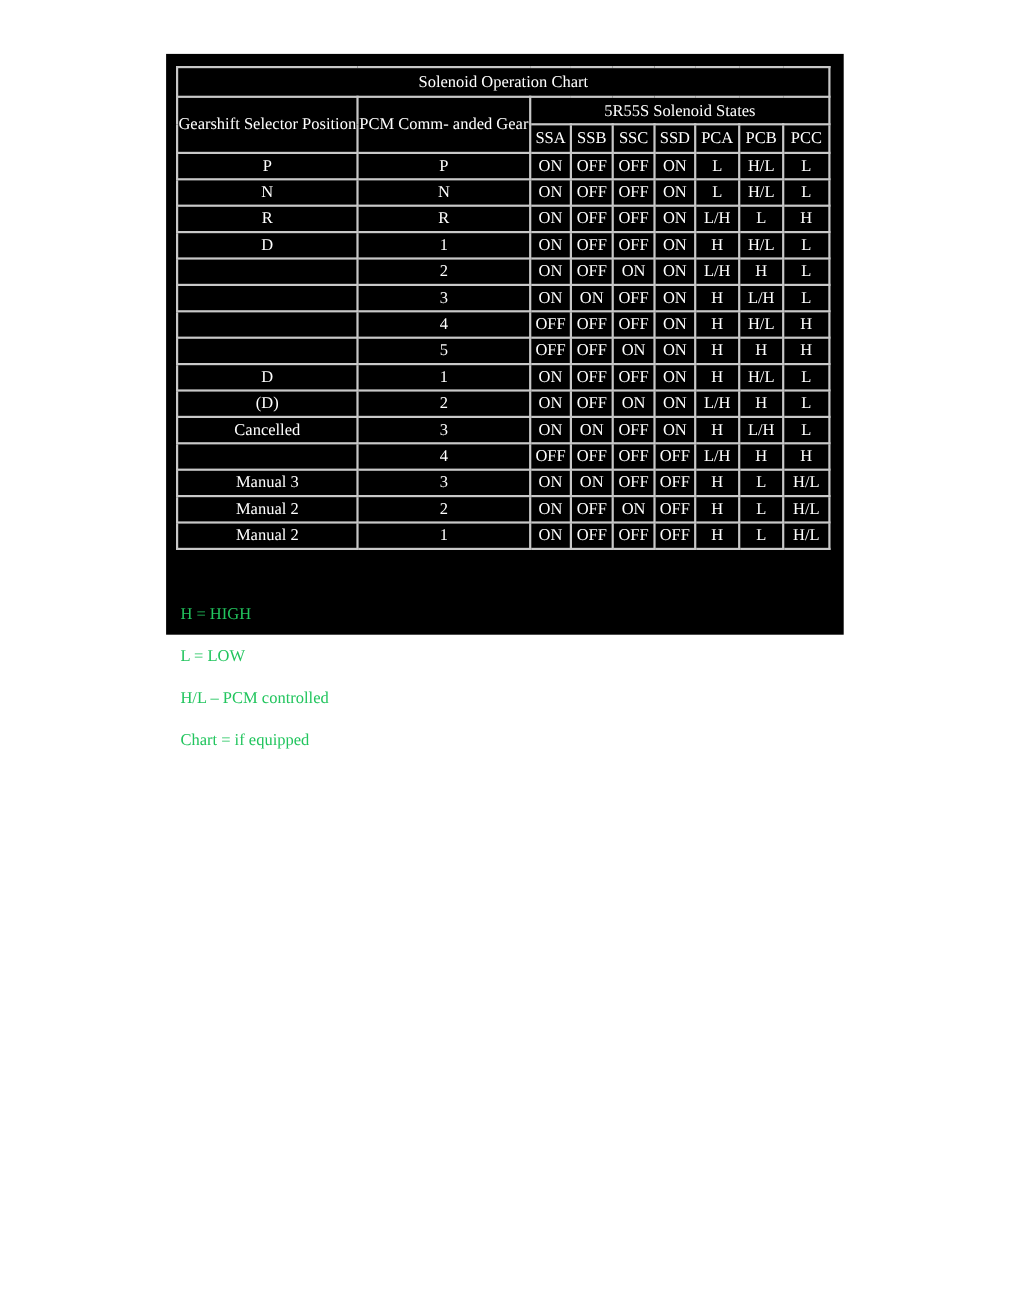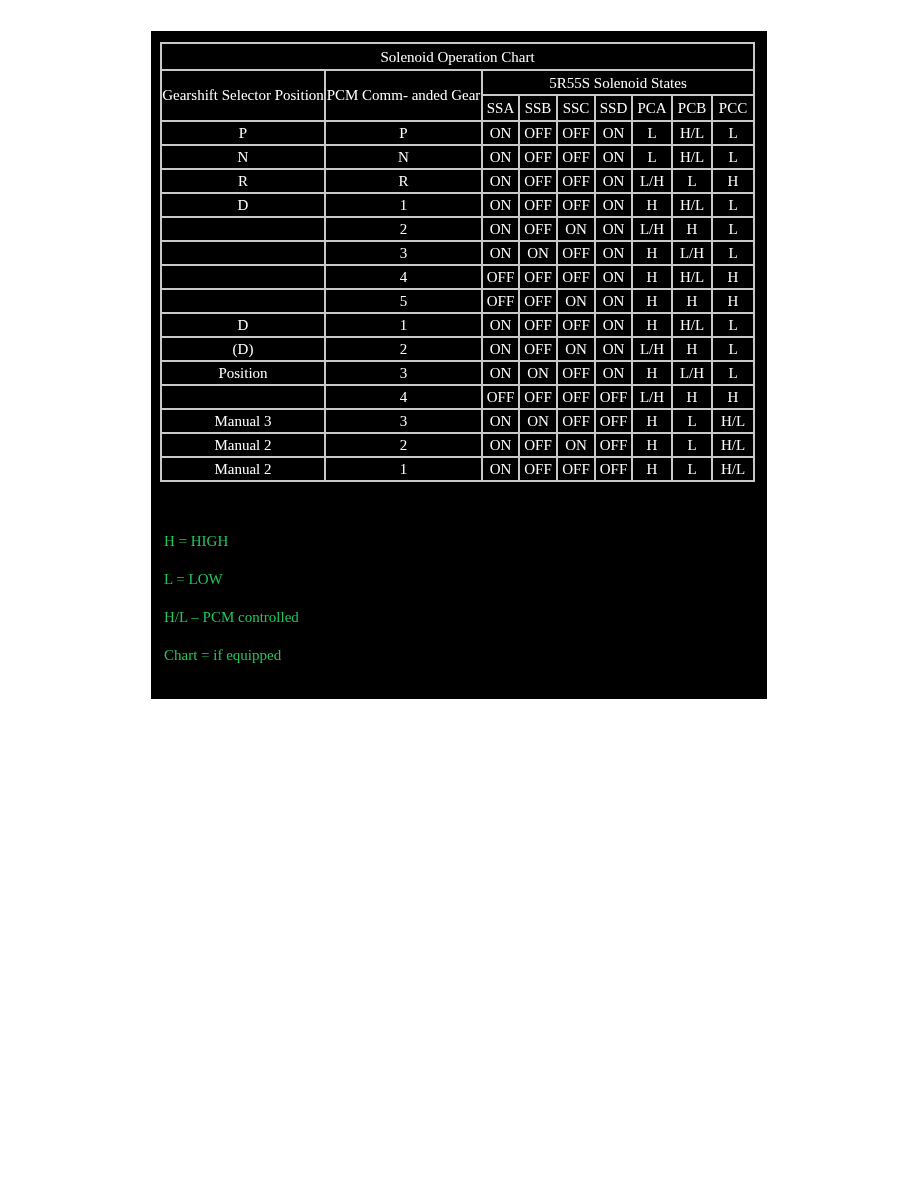--- a/index.html
+++ b/index.html
@@ -1,18 +1,18 @@
 <!DOCTYPE html>
 <html><head>
 <meta charset="utf-8">
 <style>
   html, body { margin:0; padding:0; background:#ffffff; }
   body { width:918px; height:1188px; position:relative; font-family:"Liberation Serif", serif; }
   .panel {
-    position:absolute; left:151px; top:31px; width:616px; height:668px;
+    position:absolute; left:151px; top:49px; width:616px; height:528px;
     background:#000000; color:#ffffff;
   }
   table.chart {
     position:absolute; left:9px; top:11px;
     border-collapse:collapse; table-layout:fixed;
     width:593px;
     color:#ffffff;
   }
   table.chart td, table.chart th {
     border:2px solid #c8c8c8;
@@ -170,21 +170,21 @@
           <td>2</td>
           <td>ON</td>
           <td>OFF</td>
           <td>ON</td>
           <td>ON</td>
           <td>L/H</td>
           <td>H</td>
           <td>L</td>
         </tr>
         <tr class="data">
-          <td>Position</td>
+          <td>Cancelled</td>
           <td>3</td>
           <td>ON</td>
           <td>ON</td>
           <td>OFF</td>
           <td>ON</td>
           <td>H</td>
           <td>L/H</td>
           <td>L</td>
         </tr>
         <tr class="data">

